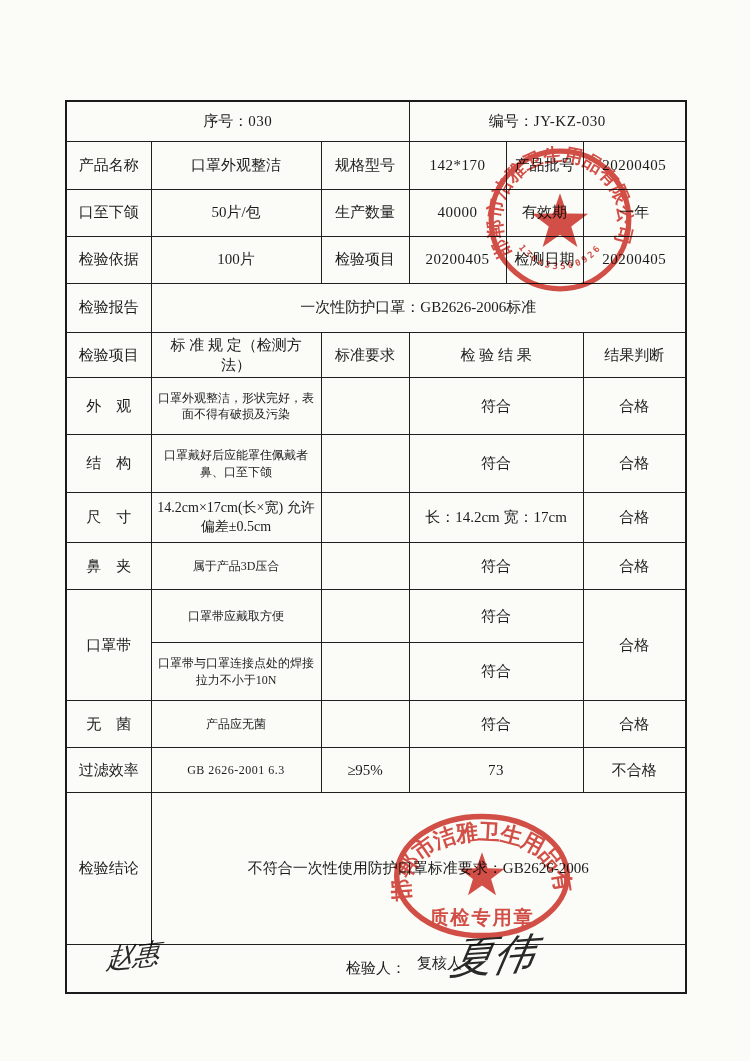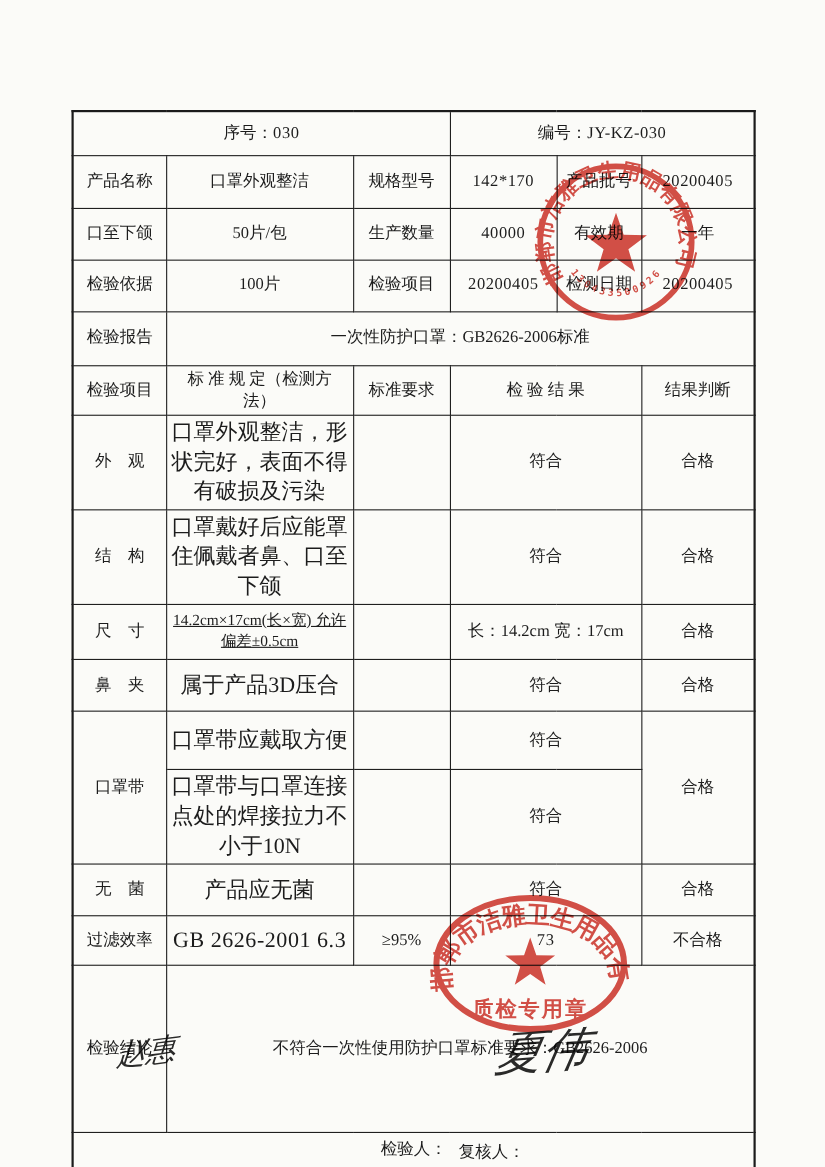--- a/index.html
+++ b/index.html
@@ -31,22 +31,22 @@
   table.report td{
     border:1.5px solid #1f1f1f;
     vertical-align:middle;
     text-align:center;
     padding:2px 4px;
     line-height:1.35;
     color:#1c1c1c;
   }
   td.lft{text-align:left;padding-left:10px;}
   .num{font-family:"Liberation Serif","DejaVu Serif",serif;letter-spacing:0.5px;}
-  .std{font-size:20px;}
-  .small{font-size:14px;text-decoration:underline;}
+  .std{font-size:12px;}
+  .small{font-size:14px;}
   
   .stamp{position:absolute;mix-blend-mode:multiply;opacity:.88;}
   .sig{
     position:absolute;
     font-style:italic;
     color:#2a2a2a;
     white-space:nowrap;
     mix-blend-mode:multiply;
   }
   .sig-inspector{left:106px;top:938px;font-size:27px;transform:rotate(-7deg) skewX(-12deg);}
@@ -165,21 +165,21 @@
       <td>≥95%</td>
       <td colspan="2" class="num">73</td>
       <td>不合格</td>
     </tr>
 
     <tr style="height:152px">
       <td>检验结论</td>
       <td colspan="5">不符合一次性使用防护口罩标准要求：GB2626-2006</td>
     </tr>
 
-    <tr style="height:32px">
+    <tr style="height:48px">
       <td colspan="6" class="lft" style="position:relative;">
         <span>检验人：</span>
         <span style="position:absolute;left:350px;top:8px;">复核人：</span>
       </td>
     </tr>
   </tbody>
     </table>
 
   <span class="sig sig-inspector">赵惠</span>
   <span class="sig sig-reviewer">夏伟</span>

